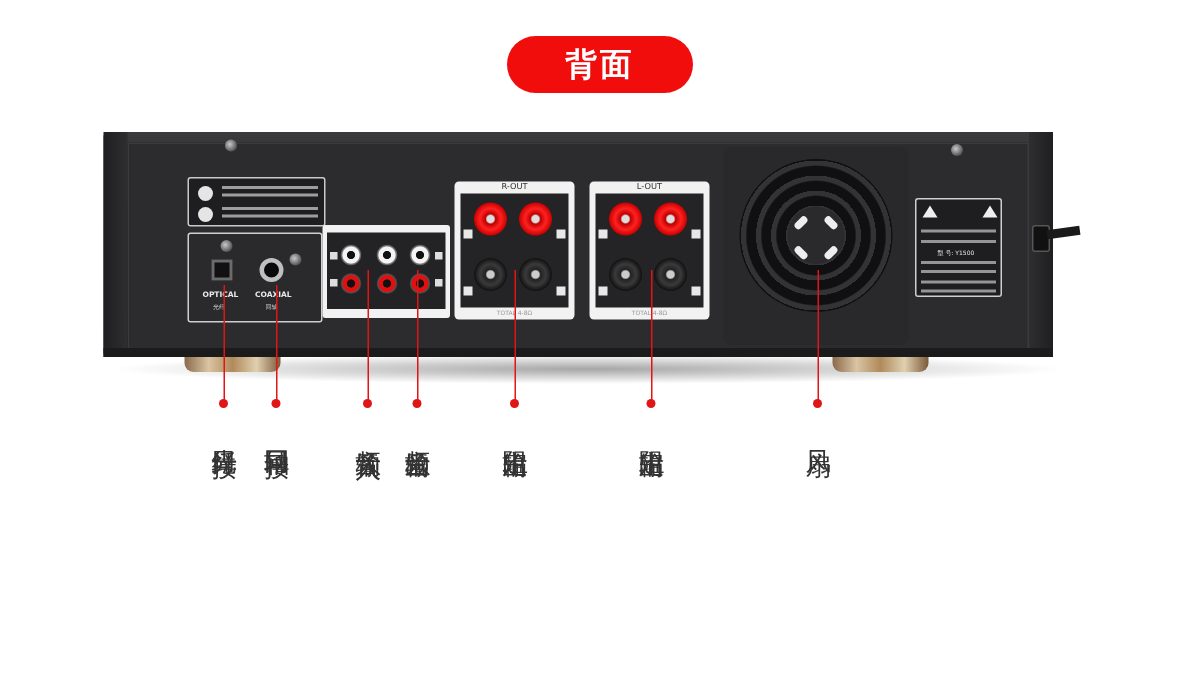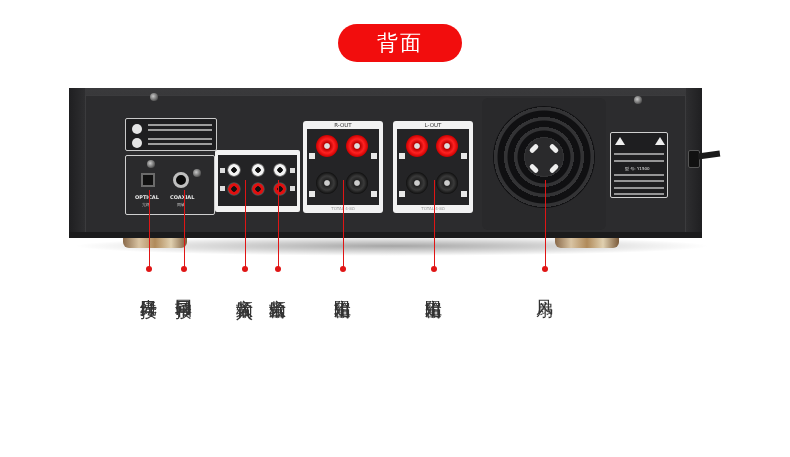--- a/index.html
+++ b/index.html
@@ -3,21 +3,21 @@
   <meta charset="utf-8">
   <style>
     * { box-sizing: border-box; margin: 0; padding: 0; }
     html, body { width: 790px; height: 457px; background: #ffffff; overflow: hidden; }
     body { position: relative; font-family: "DejaVu Sans", sans-serif; }
 
     .title-pill {
       position: absolute; left: 338px; top: 24px; width: 124px; height: 38px;
       background: #f20d0d; border-radius: 19px;
       display: flex; align-items: center; justify-content: center;
-      color: #ffffff; font-size: 21px; font-weight: normal; letter-spacing: 2px;
+      color: #ffffff; font-size: 21px; font-weight: bold; letter-spacing: 2px;
     }
 
     
     .amp-shadow {
       position: absolute; left: 72px; top: 236px; width: 640px; height: 20px;
       background: radial-gradient(ellipse at center, rgba(0,0,0,0.35) 0%, rgba(0,0,0,0) 70%);
     }
     .amp {
       position: absolute; left: 69px; top: 88px; width: 633px; height: 150px;
       background: linear-gradient(180deg, #3a3a3c 0%, #2a2a2c 40%, #232325 100%);

